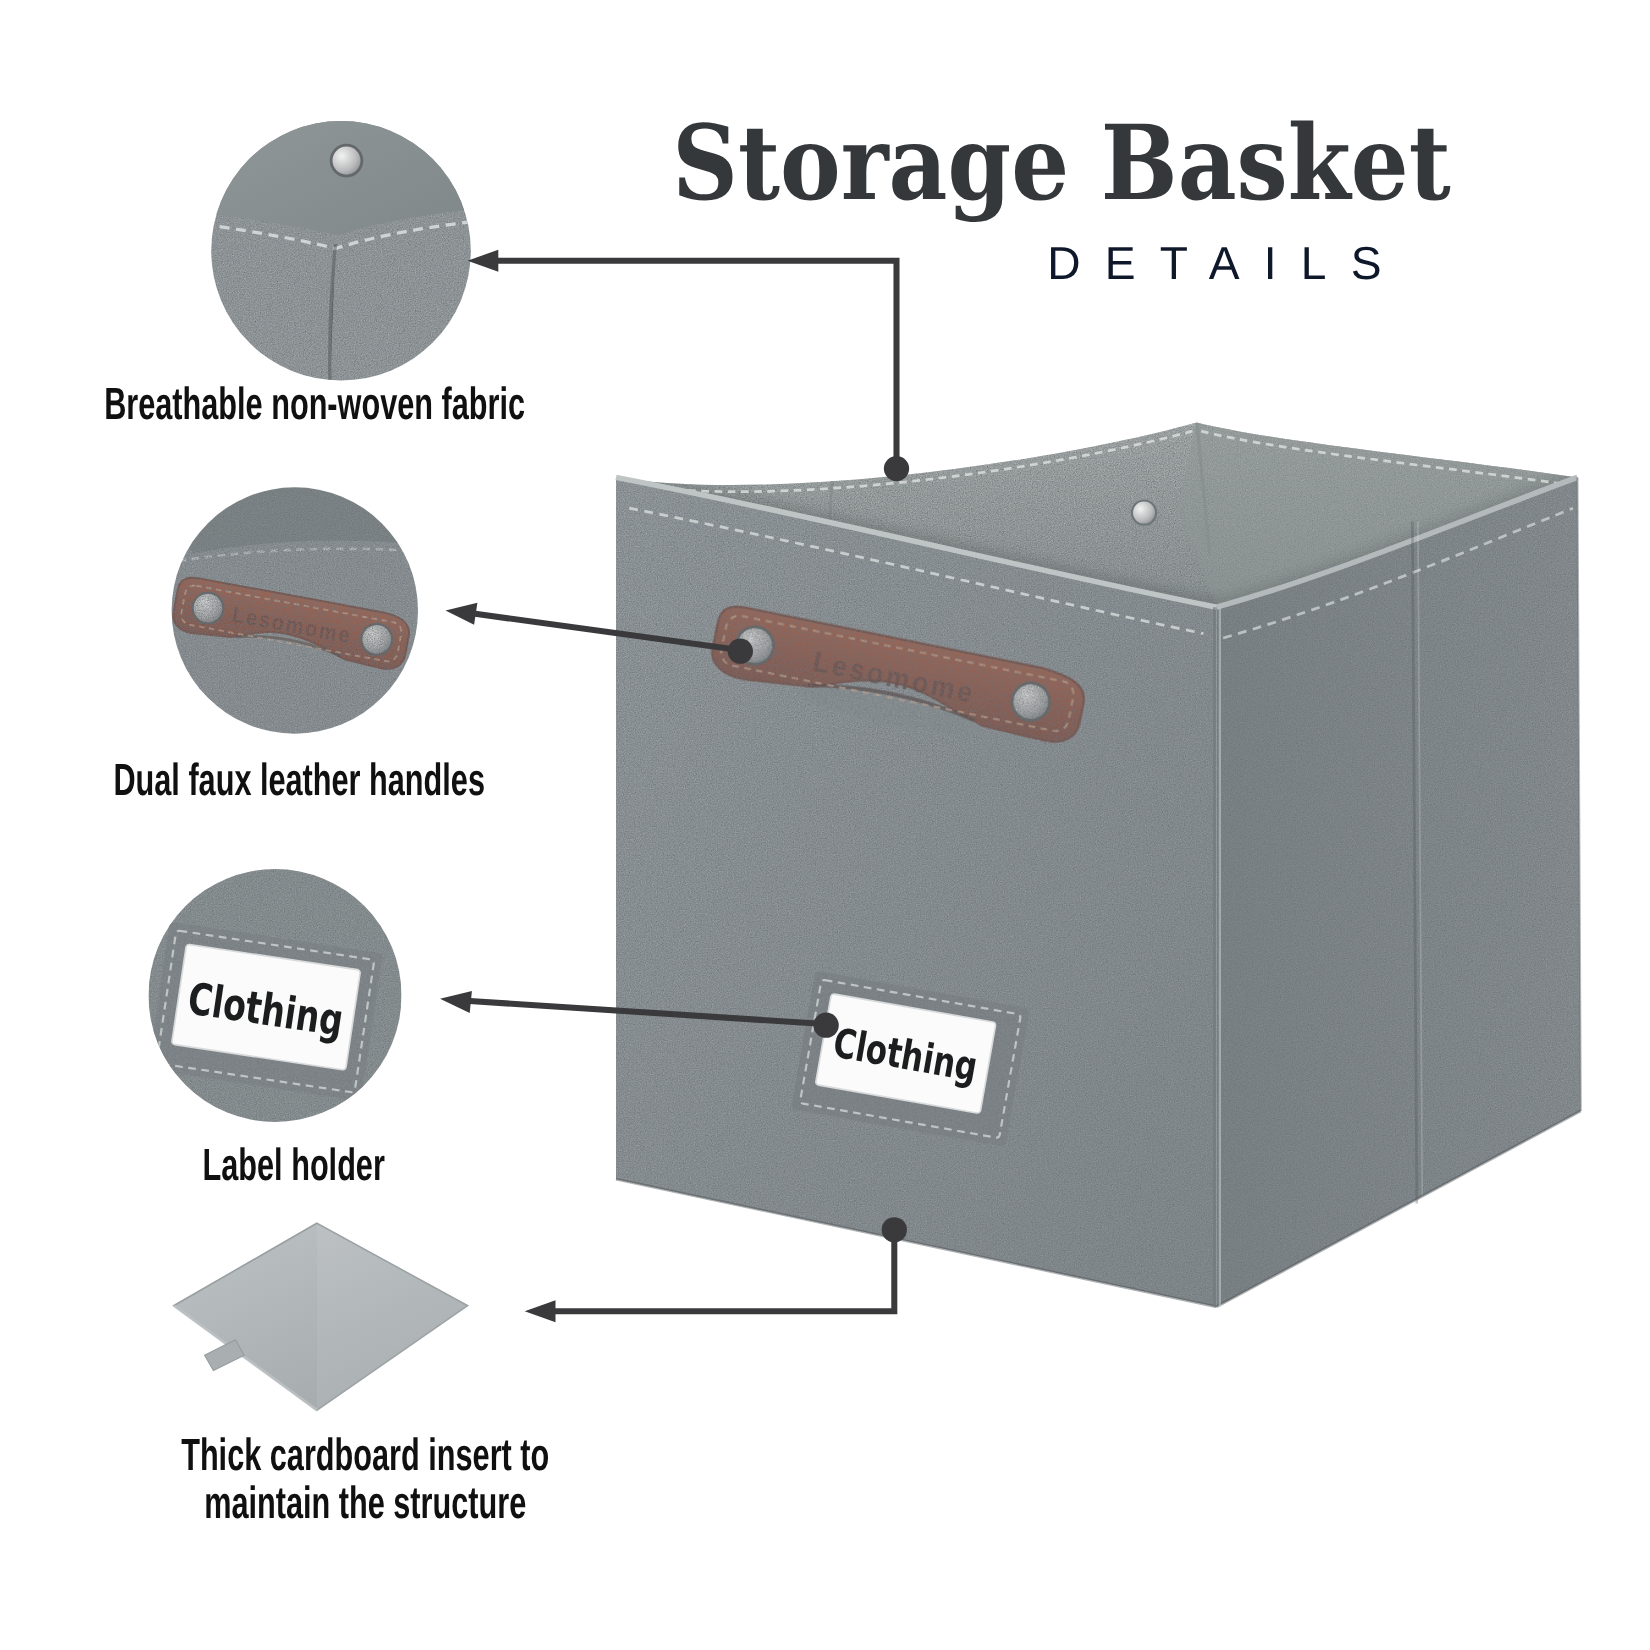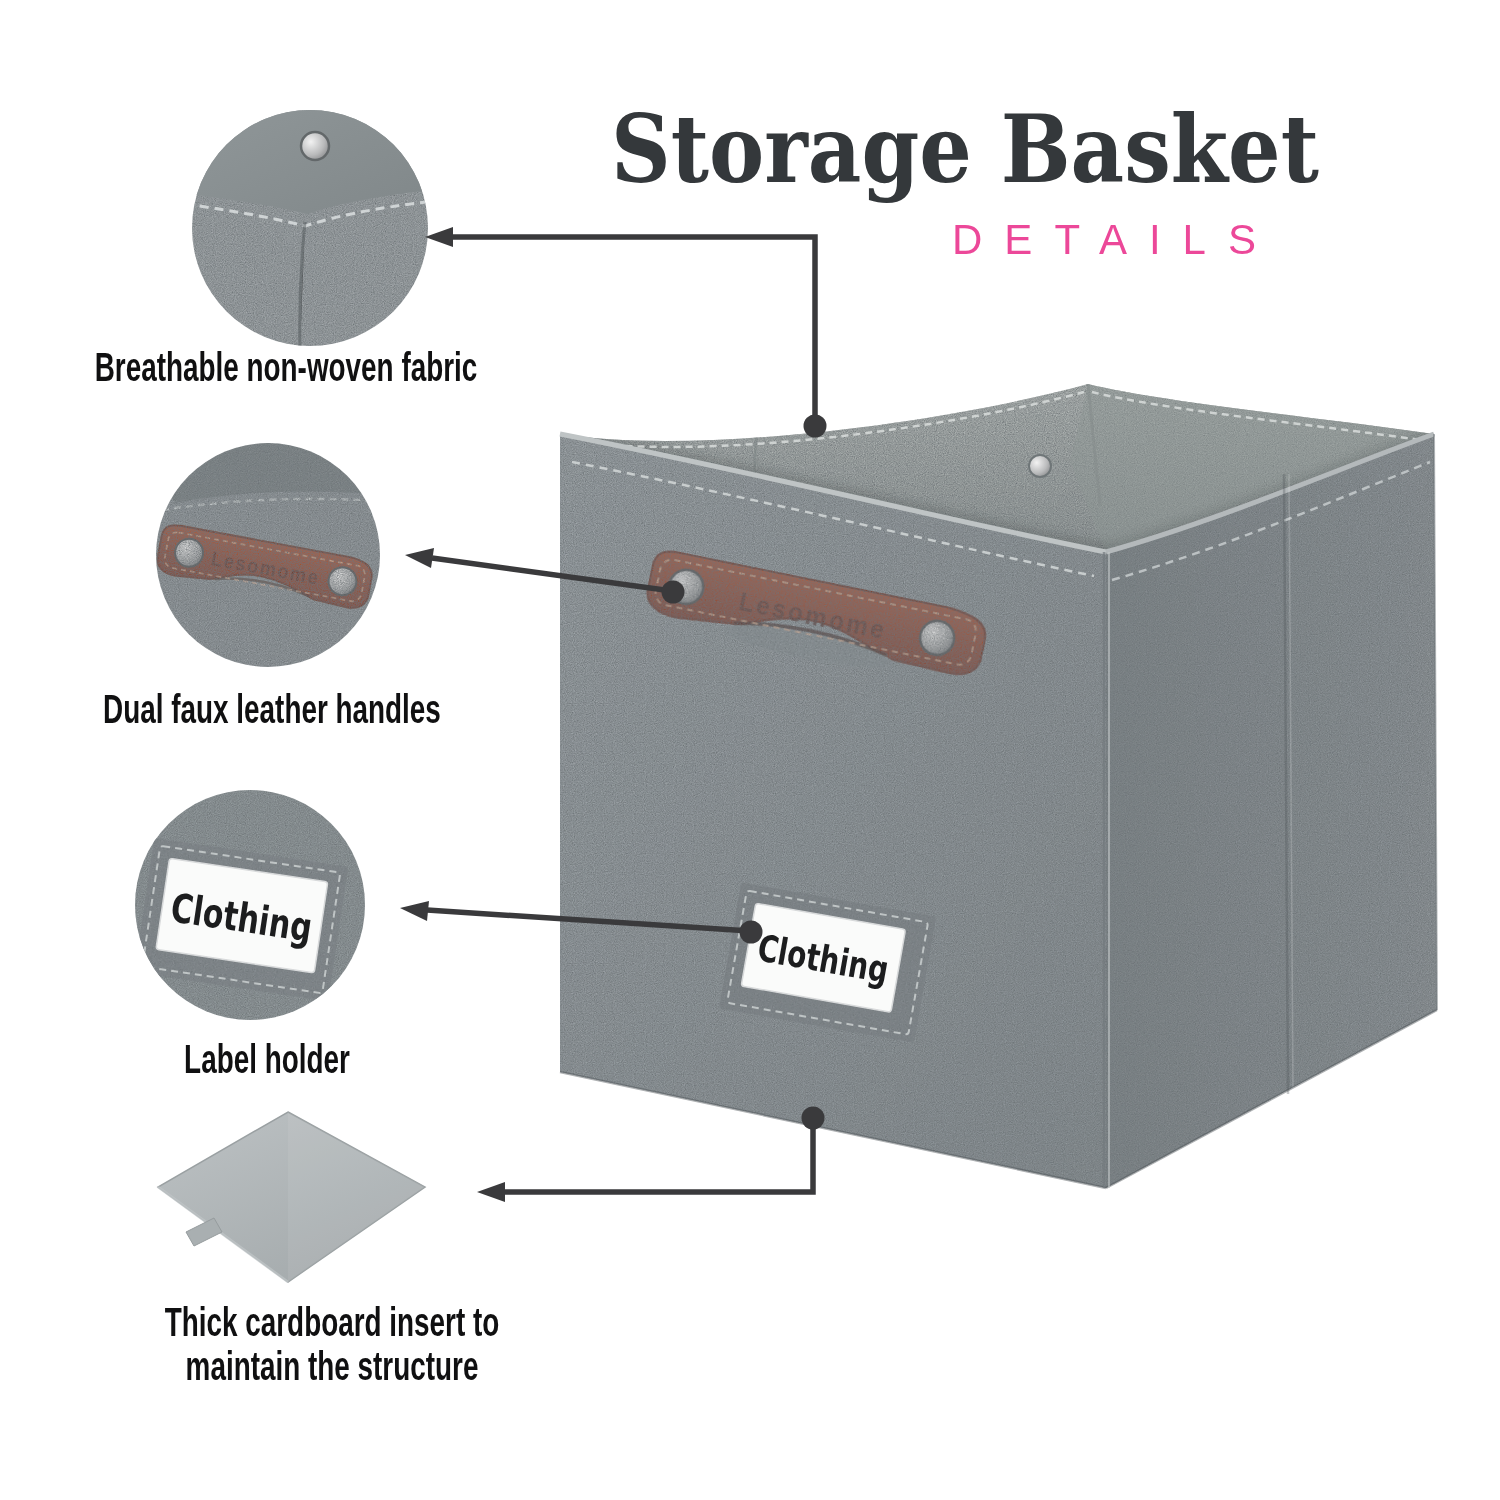--- a/index.html
+++ b/index.html
@@ -3,21 +3,21 @@
 <meta charset="utf-8">
 <style>
   html,body{margin:0;padding:0;background:#ffffff;}
   .canvas{position:relative;width:1500px;height:1500px;background:#ffffff;overflow:hidden;
           font-family:"Liberation Sans",sans-serif;padding-left:12px;}
   .canvas svg{position:absolute;left:0;top:0;}
   .title{position:absolute;left:965px;top:98px;transform:translateX(-50%) scaleX(0.88);
          transform-origin:center;font-family:"DejaVu Serif","Liberation Serif",serif;
          font-size:94px;font-weight:600;color:#34383b;white-space:nowrap;line-height:1.1;}
   .subtitle{position:absolute;left:1115px;top:216px;transform:translateX(-50%);
-         font-size:42px;font-weight:300;letter-spacing:22px;color:#ec4899;white-space:nowrap;}
+         font-size:42px;font-weight:300;letter-spacing:22px;color:#0f172a;white-space:nowrap;}
   .caption{position:absolute;transform:translateX(-50%) scaleX(0.68);transform-origin:center;
          font-size:41px;font-weight:700;color:#101011;white-space:nowrap;text-align:center;}
   .caption2{position:absolute;transform:translateX(-50%) scaleX(0.68);transform-origin:center;
          font-size:41px;font-weight:700;color:#101011;text-align:center;line-height:44px;white-space:nowrap;}
   .embossed{font-family:"Liberation Sans",sans-serif;font-weight:700;}
   .handwrite{font-family:cursive,"DejaVu Sans",sans-serif;font-weight:700;}
 </style>
 </head>
 <body>
 

